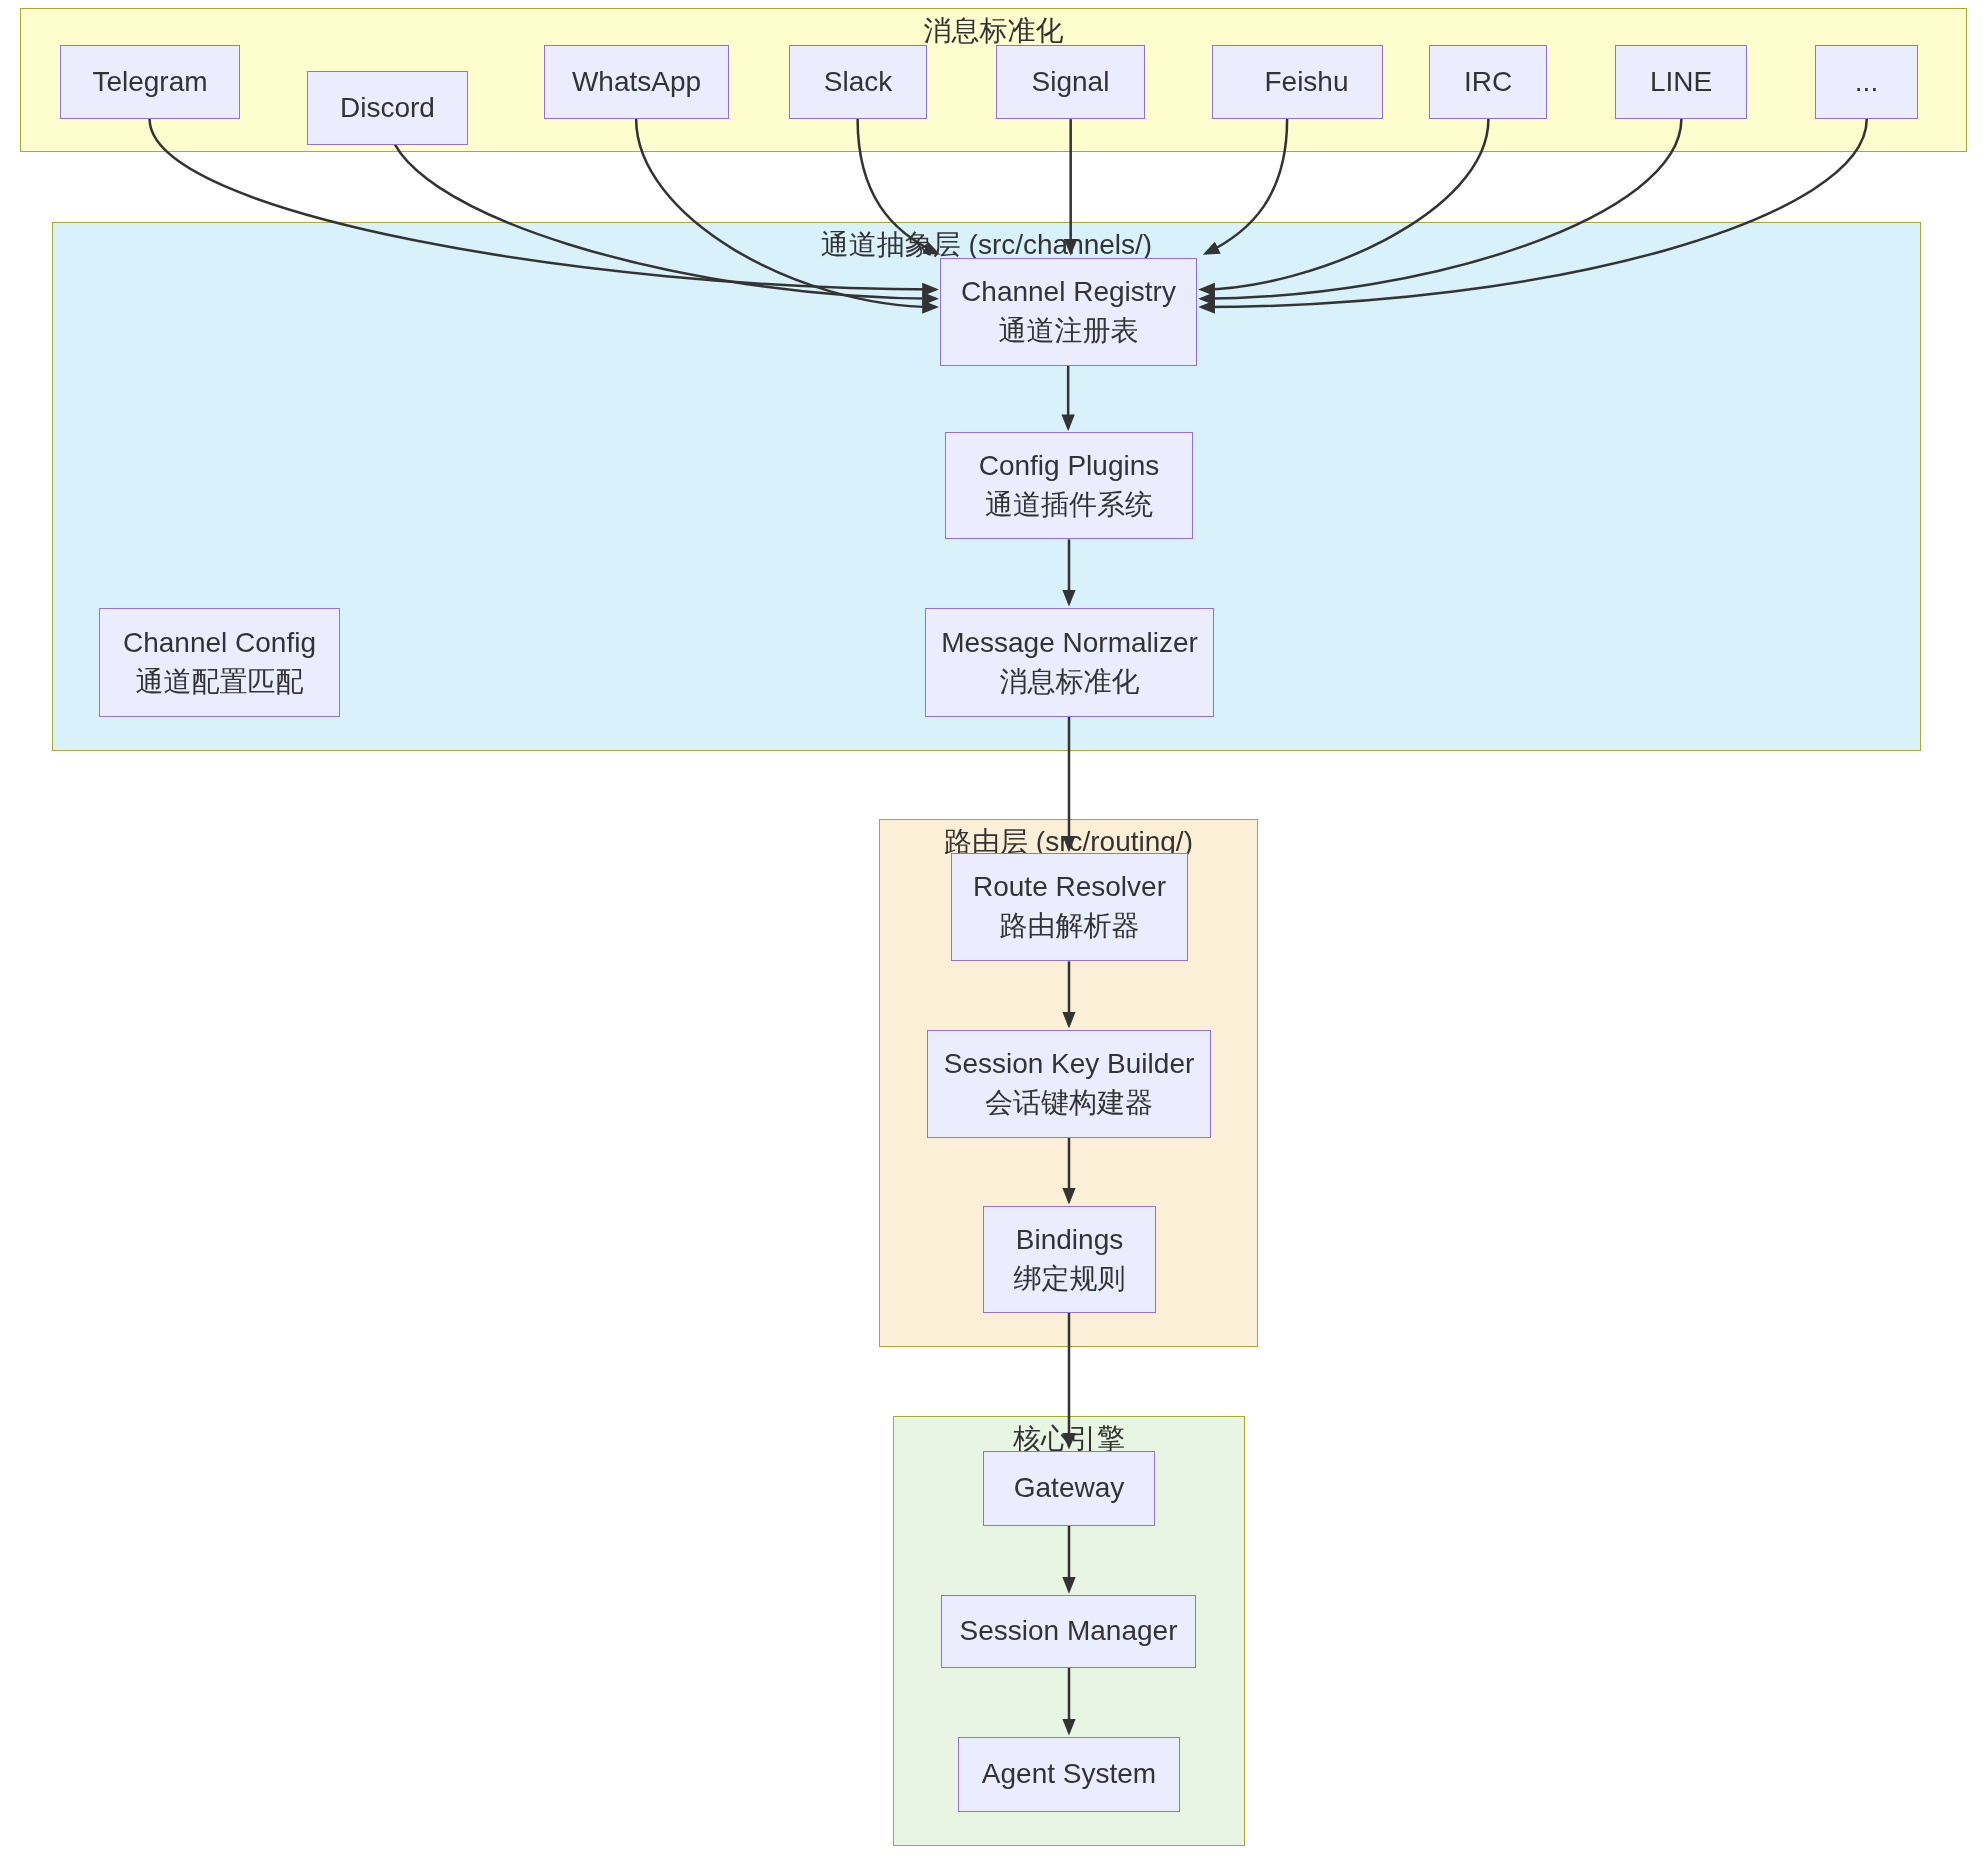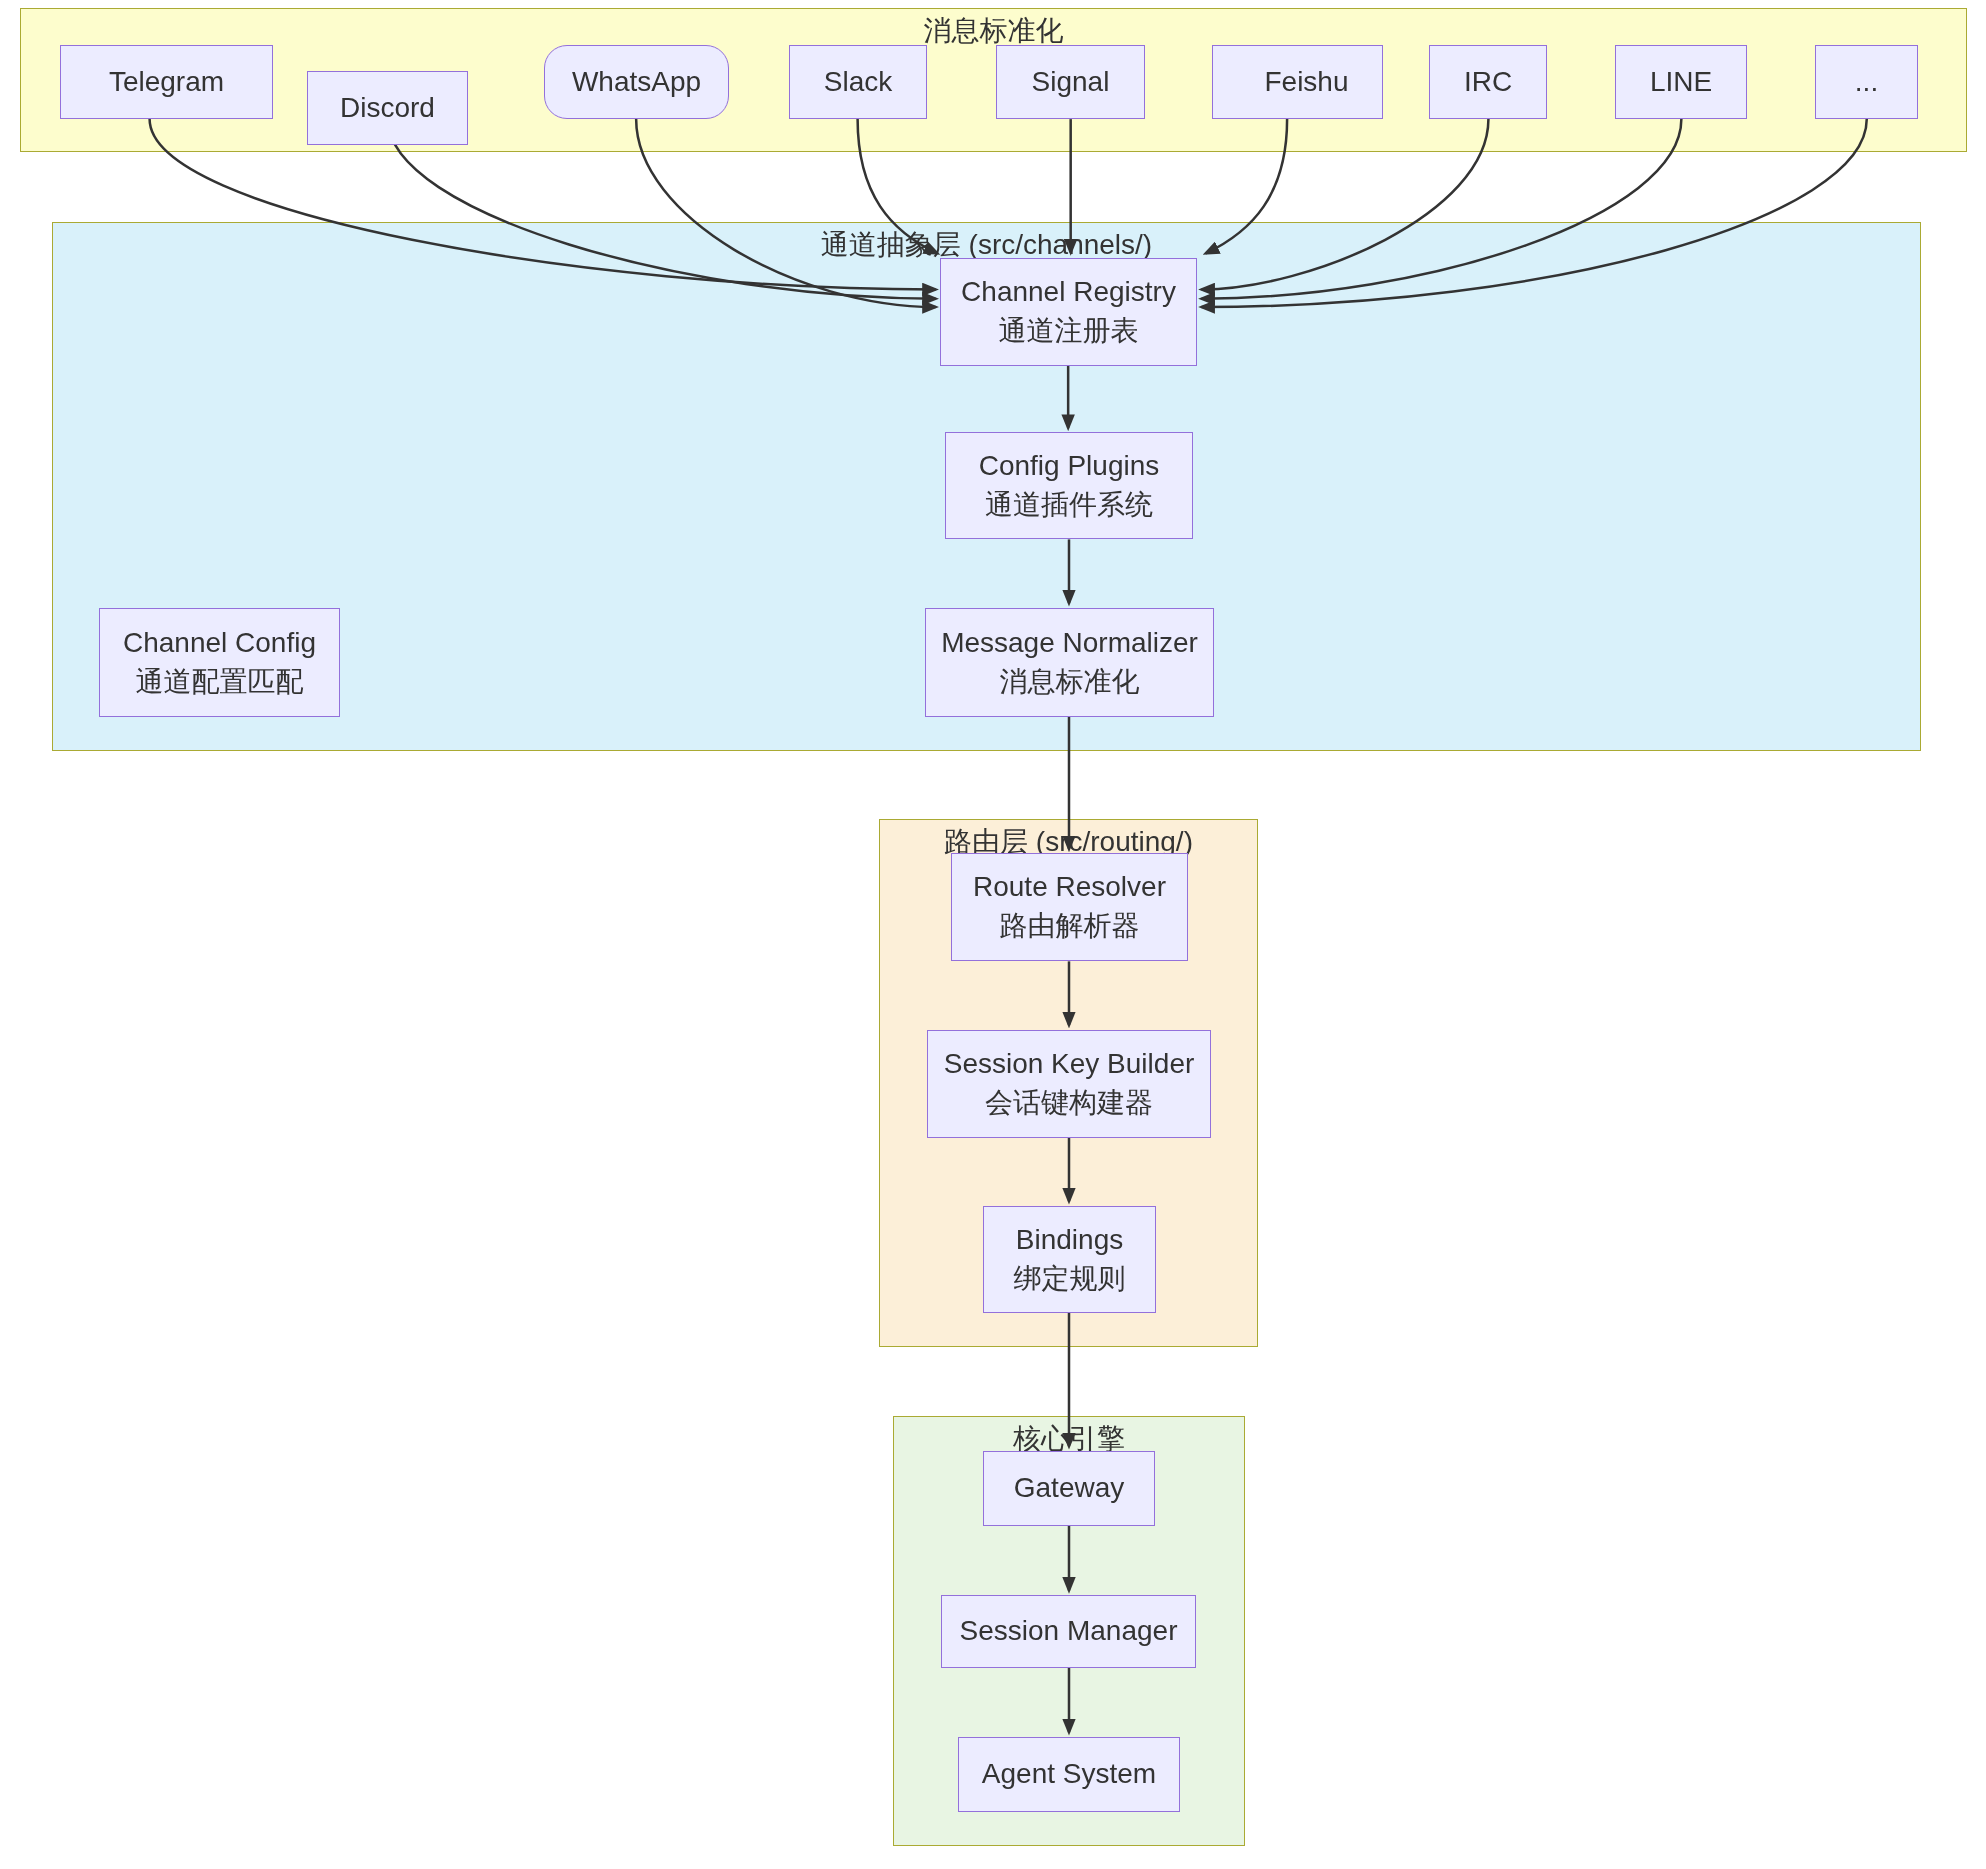--- a/index.html
+++ b/index.html
@@ -72,27 +72,27 @@
     <path class="edge" marker-end="url(#arrow)" d="M1273,435 L1273,510"></path>
     <path class="edge" marker-end="url(#arrow)" d="M1274,643 L1274,719"></path>
     <path class="edge" marker-end="url(#arrow)" d="M1274,854 L1274,1012"></path>
     <path class="edge" marker-end="url(#arrow)" d="M1274,1146 L1274,1222"></path>
     <path class="edge" marker-end="url(#arrow)" d="M1274,1356 L1274,1432"></path>
     <path class="edge" marker-end="url(#arrow)" d="M1274,1565 L1274,1724"></path>
     <path class="edge" marker-end="url(#arrow)" d="M1274,1818 L1274,1896"></path>
     <path class="edge" marker-end="url(#arrow)" d="M1274,1987 L1274,2065"></path>
   </svg>
 
-  <div class="node" style="left:60px; top:45px; width:213px; height:74px;">
+  <div class="node" style="left:60px; top:45px; width:180px; height:74px;">
     <span>Telegram</span>
   </div>
   <div class="node" style="left:307px; top:45px; width:161px; height:74px;margin-top:26px;">
     <span>Discord</span>
   </div>
-  <div class="node" style="left:544px; top:45px; width:185px; height:74px;border-radius:23px;">
+  <div class="node" style="left:544px; top:45px; width:185px; height:74px;">
     <span>WhatsApp</span>
   </div>
   <div class="node" style="left:789px; top:45px; width:138px; height:74px;">
     <span>Slack</span>
   </div>
   <div class="node" style="left:996px; top:45px; width:149px; height:74px;">
     <span>Signal</span>
   </div>
   <div class="node" style="left:1212px; top:45px; width:171px; height:74px;padding-left:18px;">
     <span>Feishu</span>

